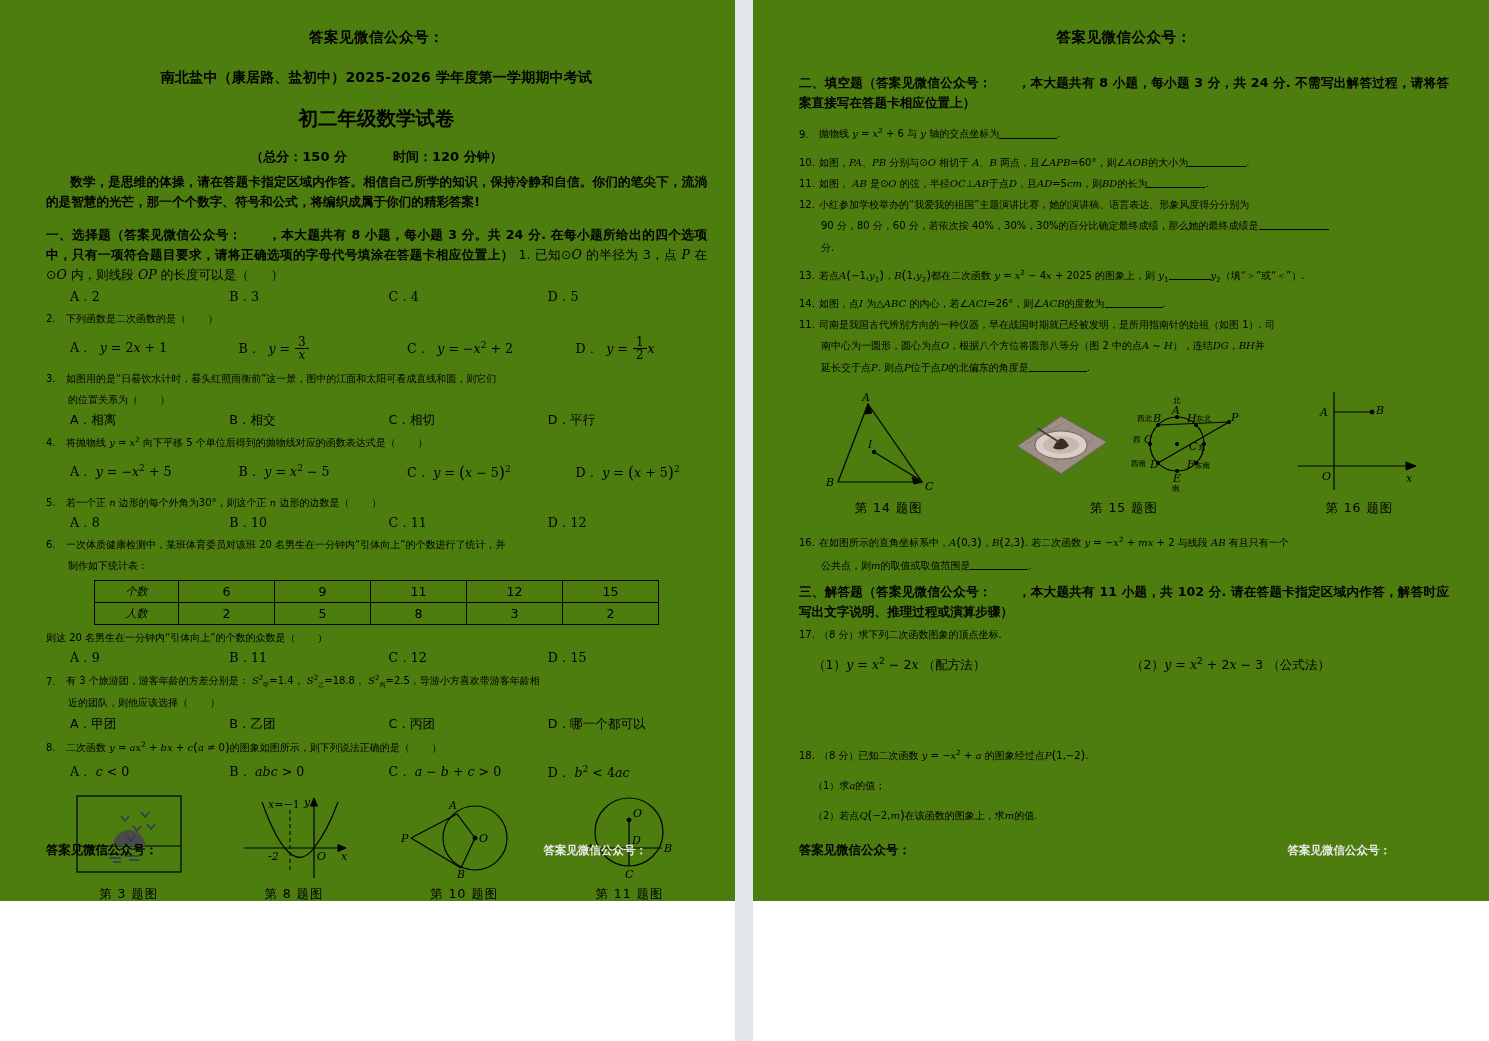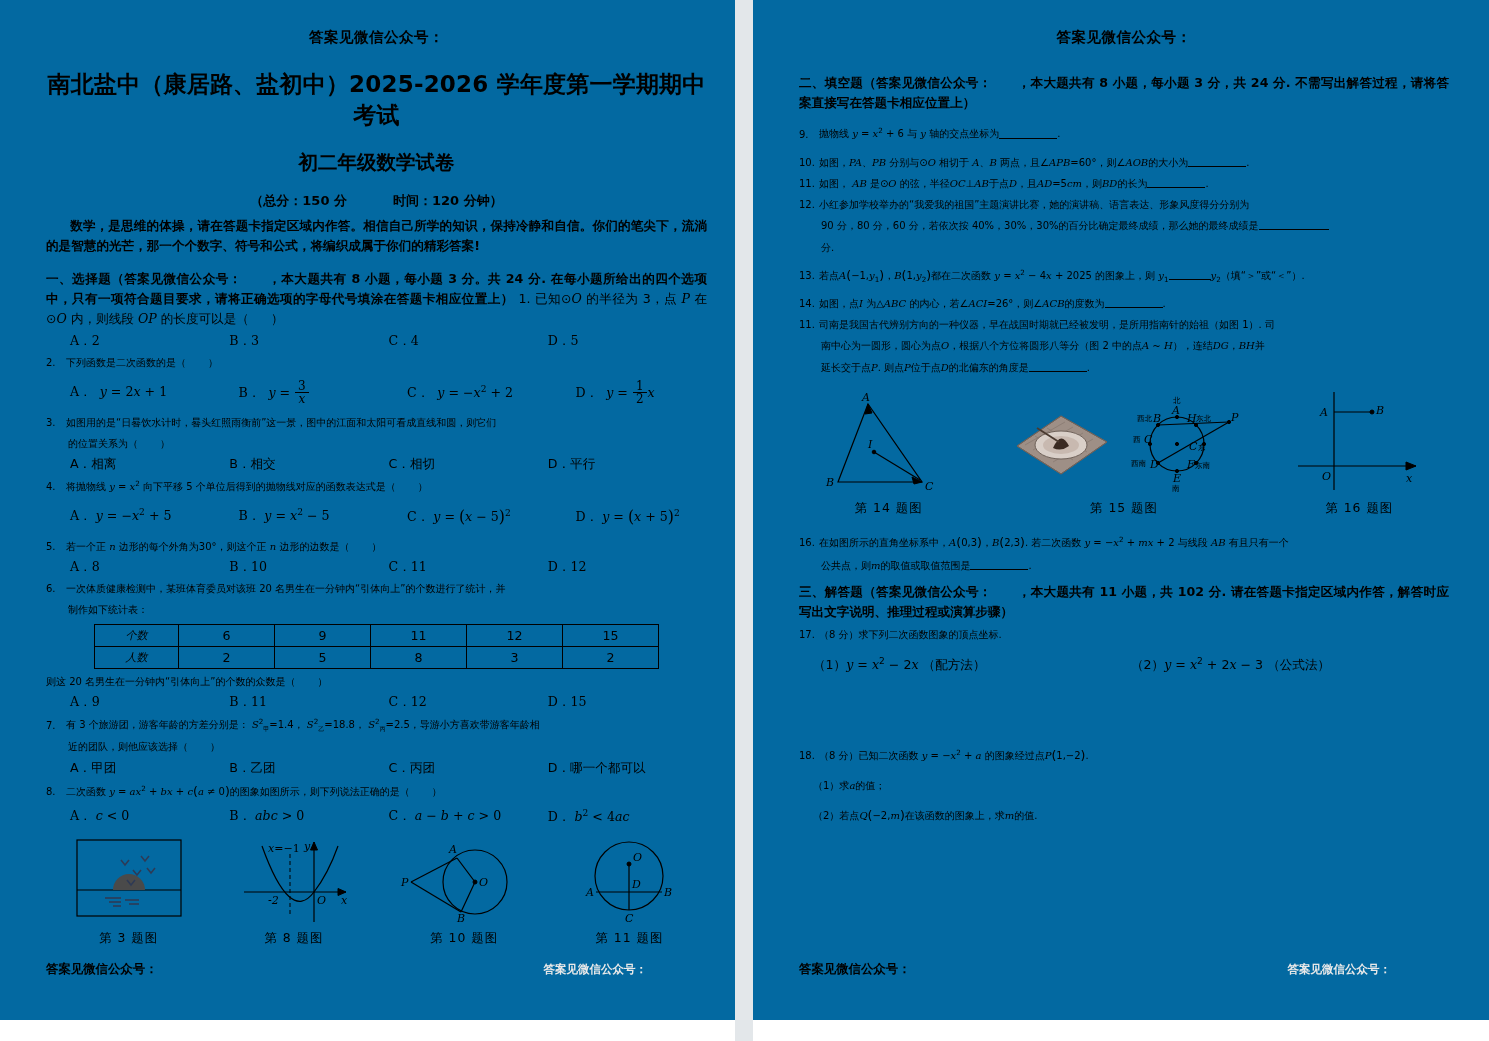--- a/index.html
+++ b/index.html
@@ -12,43 +12,43 @@
   }
   #viewport {
     position: relative;
     width: 1489px; height: 1041px;
     background: #ffffff;
     display: flex;
     gap: 0;
   }
   .page {
     position: relative;
-    background: #0369a1;
-    height: 1020px;
+    background: #4d7c0f;
+    height: 901px;
     overflow: hidden;
     flex: 0 0 auto;
   }
   .page-left { width: 735px; padding: 22px 28px 0 46px; }
   .page-gap  { width: 18px; background: #e3e7ea; flex: 0 0 auto; height: 1041px; }
   .page-right{ width: 736px; padding: 22px 40px 0 46px; }
 
   
   .cn { font-family: "DejaVu Sans", "Liberation Sans", sans-serif; }
   .hdr-wechat {
     text-align: center;
     font-weight: bold;
     font-size: 14.5px;
     letter-spacing: .5px;
     margin: 6px 0 0 0;
     color: #000;
   }
   .title-main {
     text-align: center;
     font-weight: bold;
-    font-size: 23px;
+    font-size: 14px;
     margin: 22px 0 0 0;
     letter-spacing: .2px;
   }
   .title-sub {
     text-align: center;
     font-weight: bold;
     font-size: 19.5px;
     margin: 18px 0 0 0;
   }
   .meta-line {

